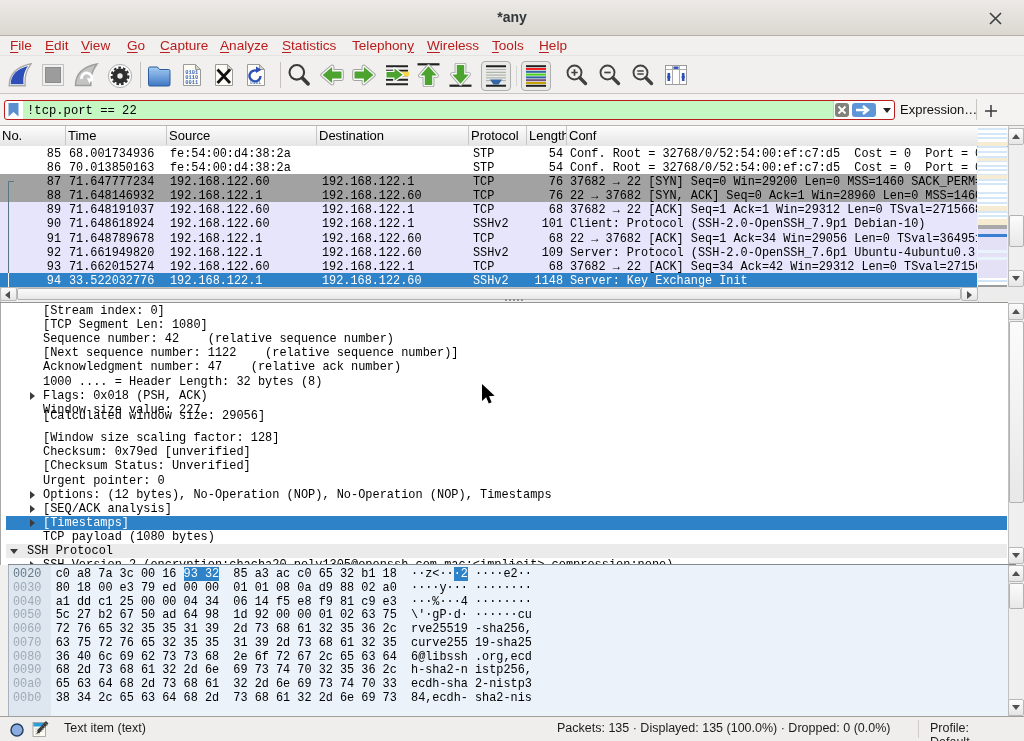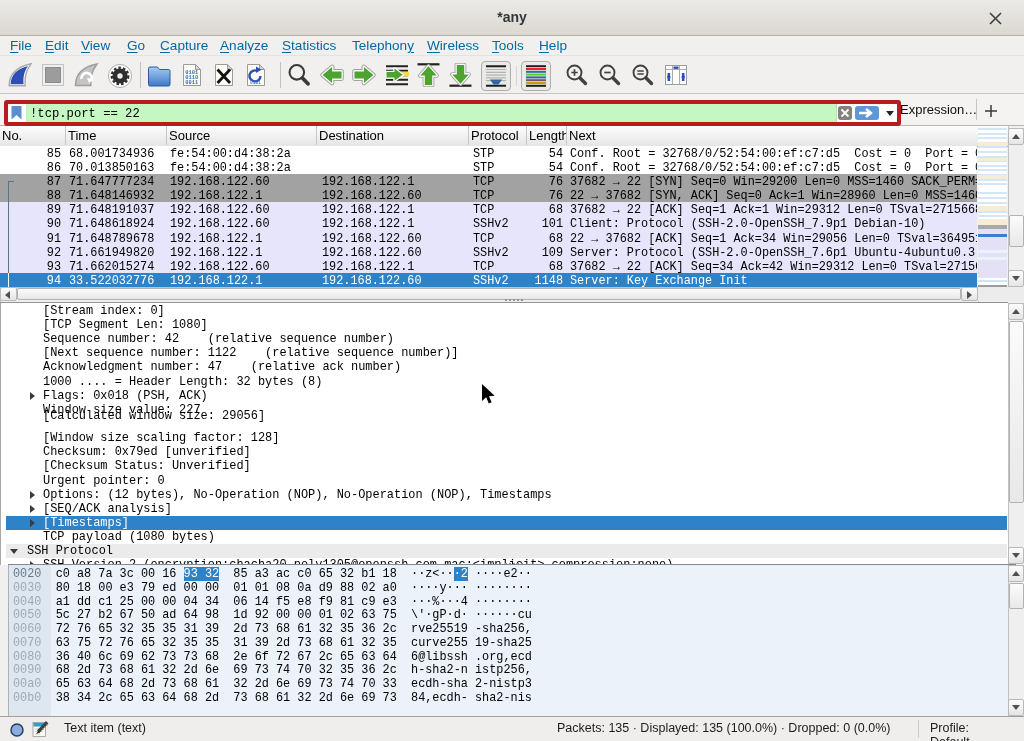--- a/index.html
+++ b/index.html
@@ -5,30 +5,30 @@
 html,body{margin:0;padding:0;}
 body{width:1024px;height:741px;overflow:hidden;position:relative;font-family:"Liberation Sans",sans-serif;background:#f1f0ee;}
 #win{position:absolute;left:0;top:0;width:896px;height:741px;}
 .abs{position:absolute;}
 pre{margin:0;font-family:"Liberation Mono",monospace;font-size:11.85px;line-height:14.1px;white-space:pre;}
 
 #titlebar{left:0;top:0;width:1024px;height:35px;background:linear-gradient(#eceae7,#dbd7d0);border-bottom:1px solid #b4afa7;}
 #title{left:0;top:9px;width:1024px;text-align:center;font-weight:bold;font-size:14px;color:#30373b;}
 
 #menubar{left:0;top:36px;width:1024px;height:19px;background:#f1f0ee;border-bottom:1px solid #e4e3e1;}
-.mi{position:absolute;top:38px;font-size:13.6px;color:#0369a1;}
+.mi{position:absolute;top:38px;font-size:13.6px;color:#b91c1c;}
 .mi u{text-decoration:underline;text-underline-offset:2px;}
 
 #toolbar{left:0;top:56px;width:1024px;height:37px;background:#f1f0ee;border-bottom:1px solid #c9c5c0;}
 .tbi{position:absolute;top:63px;}
 .tsep{position:absolute;top:62px;width:1px;height:26px;background:#c4c0bb;}
 .pressedbtn{position:absolute;top:61px;width:28px;height:28px;border:1px solid #aeaeac;border-radius:4px;background:#e9e9e7;}
 
 #filterbar{left:0;top:94px;width:1024px;height:31px;background:#f4f3f1;border-bottom:1px solid #b9b5b0;}
-#ffield{position:absolute;left:4px;top:100px;width:889px;height:18px;background:#fff;border:4px solid #b91c1c;border-radius:3px;}
+#ffield{position:absolute;left:4px;top:100px;width:889px;height:18px;background:#fff;border:1px solid #b91c1c;border-radius:3px;}
 #fgreen{position:absolute;left:18px;top:0px;width:810px;height:18px;background:#c5f7c3;border-right:1px solid #b9ddb8;}
 #ftext{position:absolute;left:22px;top:2.5px;font-family:"Liberation Mono",monospace;font-size:12.2px;color:#000;}
 #fx{position:absolute;left:830px;top:2px;width:14px;height:14px;background:#82827a;border-radius:3px;}
 #fgo{position:absolute;left:847px;top:2px;width:24px;height:14px;background:#5e96d8;border-radius:3px;}
 #fcaret{position:absolute;left:878px;top:7px;width:0;height:0;border-left:4px solid transparent;border-right:4px solid transparent;border-top:5px solid #222;}
 #fexpr{position:absolute;left:900px;top:102px;font-size:13px;color:#111;}
 #fsep{position:absolute;left:976px;top:99px;width:1px;height:21px;background:#c9c6c1;}
 
 #phead{left:0;top:126px;width:1008px;height:20px;background:linear-gradient(#fdfdfd,#e5e5e5);border-bottom:1px solid #a9a9a9;}
 .hc{position:absolute;top:0;height:19px;border-right:1px solid #c6c6c6;font-size:13px;color:#000;overflow:hidden;}
@@ -253,21 +253,21 @@
     <div class="hc" style="left:317px;width:151px">
         <span>Destination</span>
       </div>
     <div class="hc" style="left:469px;width:57px">
         <span>Protocol</span>
       </div>
     <div class="hc" style="left:527px;width:39px">
         <span>Length</span>
       </div>
     <div class="hc" style="left:567px;width:441px">
-        <span>Next</span>
+        <span>Conf</span>
       </div>
   </div>
 
   <div class="abs" id="plist">
 
     <div class="prow" style="top:0px;height:28.2px;background:#ffffff"></div>
     <div class="prow" style="top:28.2px;height:28.2px;background:#a2a2a2"></div>
     <div class="prow" style="top:56.4px;height:70.5px;background:#e7e5fb"></div>
     <div class="prow sel" style="top:126.9px;height:14.1px;background:#2e82c8"></div>
     <div style="position:absolute;left:8px;top:35px;width:1px;height:92px;background:#5a7583"></div>

